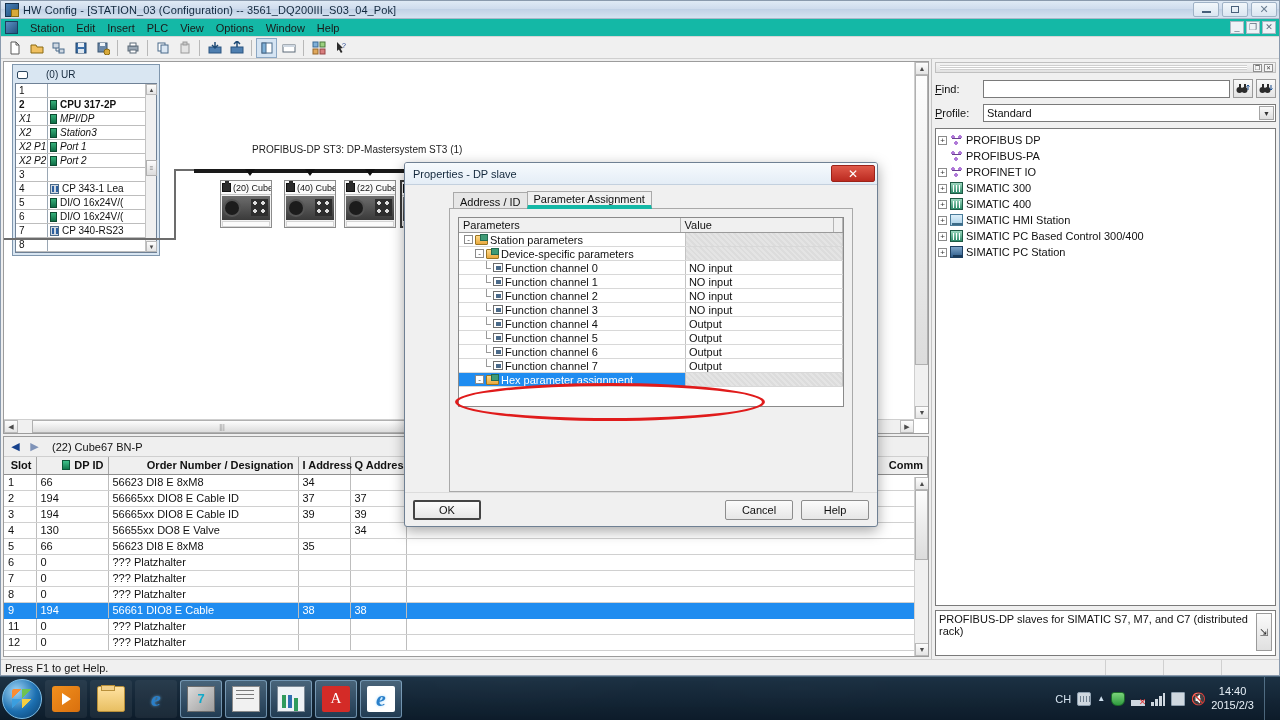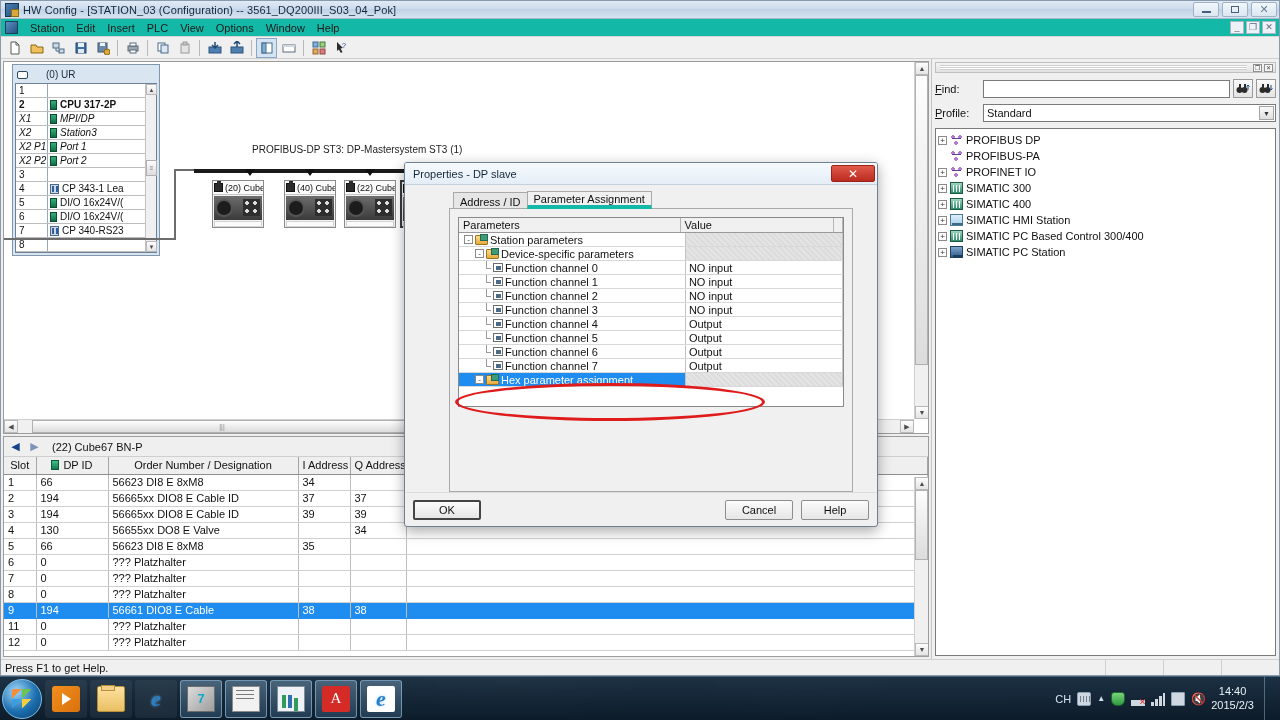--- a/index.html
+++ b/index.html
@@ -260,21 +260,21 @@
     width:15px;height:14px; display:flex;align-items:center;justify-content:center;
     font-size:11px; line-height:1;
   }
   .nav-btn.back { color:#16418c; }
   .nav-btn.fwd  { color:#7f93b8; }
   .detail-title { font-size:11px; color:#111; margin-left:6px; }
   .tbl-wrap { flex:1; overflow:hidden; position:relative; }
   .tbl { width:100%; border-collapse:collapse; table-layout:fixed; }
   .tbl th {
     background:#efefef; border-right:1px solid #a5a5a5; border-bottom:1px solid #8f8f8f;
-    font-size:11px; font-weight:normal; color:#111; text-align:center;
+    font-size:11px; font-weight:bold; color:#111; text-align:right;
     padding:2px 4px; height:17px; white-space:nowrap;
   }
   .tbl td {
     border-right:1px solid #bdbdbd; border-bottom:1px solid #d0d0d0;
     font-size:11px; color:#111; padding:1px 4px; height:16px; white-space:nowrap;
     overflow:hidden;
   }
   .tbl tr.sel td { background:#1f8cf0; color:#ffffff; border-bottom-color:#1f8cf0; }
   .col-slot{width:32px;} .col-dpid{width:72px;} .col-order{width:190px;}
   .col-ia{width:52px;} .col-qa{width:56px;} .col-comm{width:auto;}
@@ -786,21 +786,21 @@
             </div>
           </div>
 
           <div class="bus-label">PROFIBUS-DP ST3: DP-Mastersystem ST3 (1)</div>
           <div class="bus-line"></div>
           <div class="bus-left-drop"></div>
           <div class="bus-left-v"></div>
           <div class="bus-left-h2"></div>
 
           <div class="node-tick" style="left:241px"></div>
-          <div class="node" style="left:208px">
+          <div class="node" style="left:216px">
             <div class="nh">
               <span class="nico"></span>
               <span>(20) Cube</span>
             </div>
             <div class="nbody"></div>
             <div class="nfoot"></div>
           </div>
 
           <div class="node-tick" style="left:361px"></div>
           <div class="node" style="left:340px">
@@ -1039,20 +1039,24 @@
             <span class="tico s3"></span>
             <span>SIMATIC PC Based Control 300/400</span>
           </div>
           <div class="tree-row">
             <span class="tree-exp">+</span>
             <span class="tico pc"></span>
             <span>SIMATIC PC Station</span>
           </div>
         </div>
 
+        <div class="cat-desc">
+          <div class="txt">PROFIBUS-DP slaves for SIMATIC S7, M7, and C7 (distributed rack)</div>
+          <div class="btn">⇲</div>
+        </div>
       </div>
     </div>
 
     <div class="statusbar">
       <div class="status-text">Press F1 to get Help.</div>
       <div class="status-cell"></div>
       <div class="status-cell"></div>
       <div class="status-cell"></div>
     </div>
   </div>

